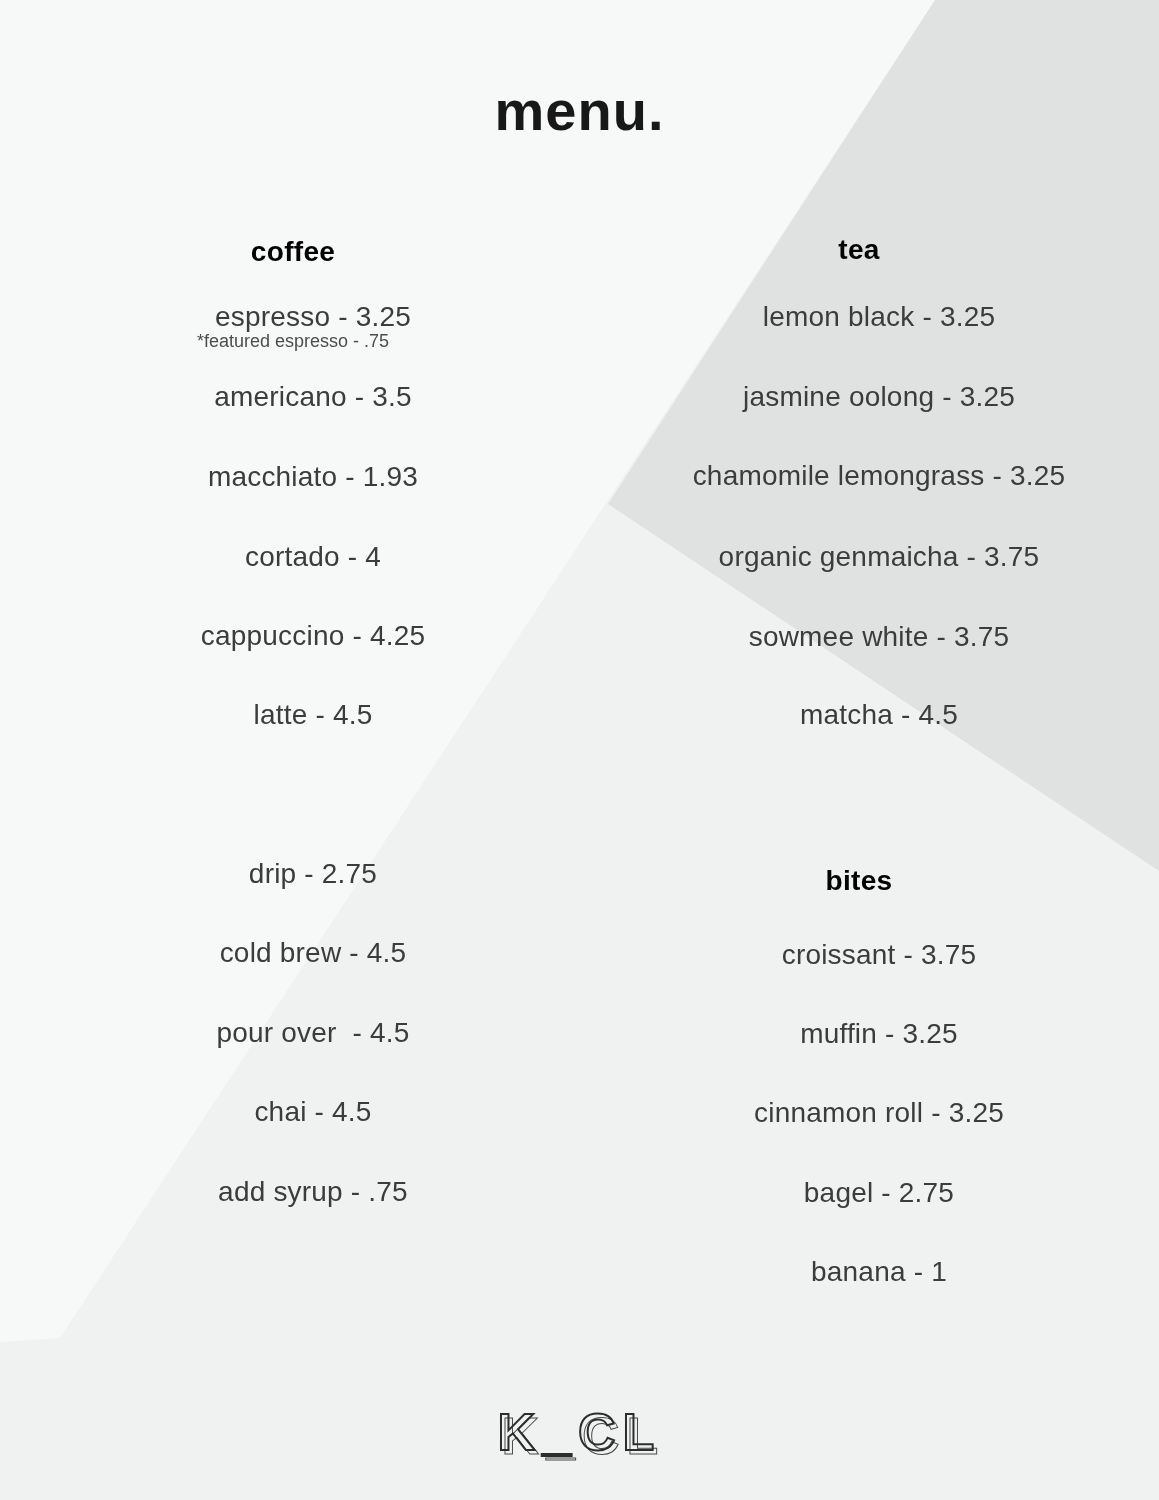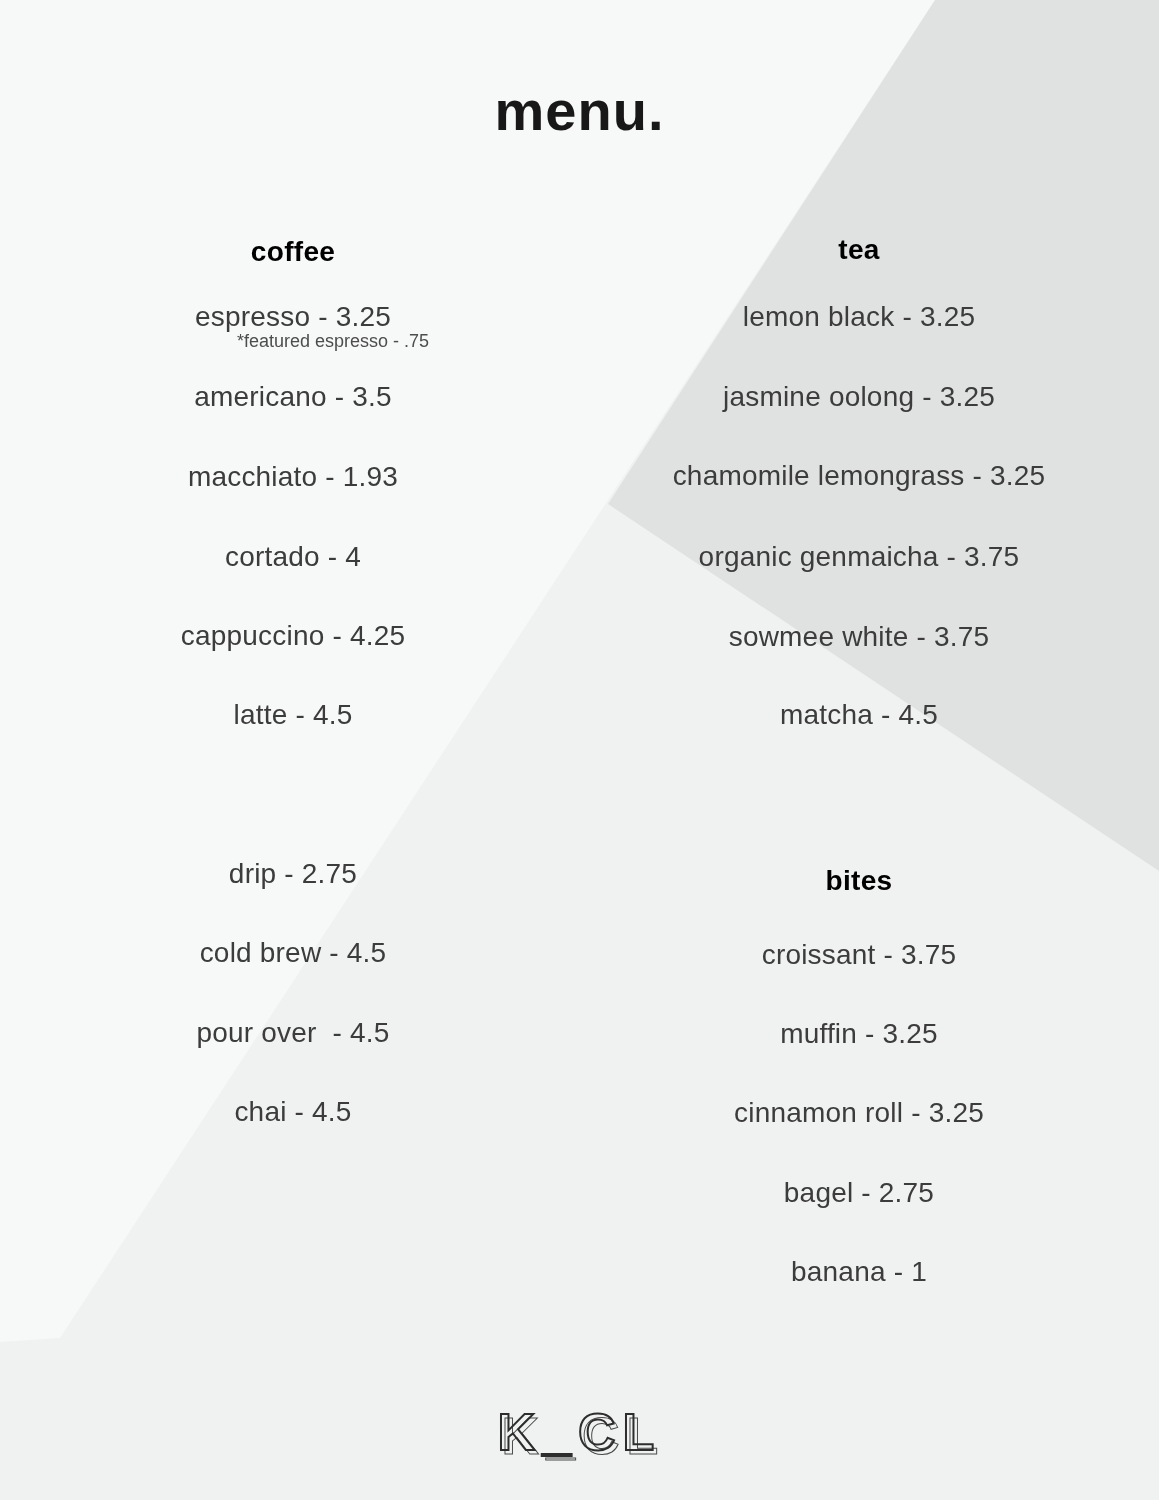--- a/index.html
+++ b/index.html
@@ -31,34 +31,34 @@
   .col { position: absolute; top: 0; height: 1500px; }
   .col-left  { left: 0;     width: 586px; }
   .col-right { left: 559px; width: 600px; }
   .row {
     position: absolute; left: 0; width: 100%;
     text-align: center;
     font-size: 28px; line-height: 32px;
     color: #3c3c3c;
     letter-spacing: 0.2px;
     white-space: pre-wrap;
+    padding-left: 20px;
   }
   .section-header {
     position: absolute; left: 0; width: 100%;
     text-align: center;
     font-size: 28px; line-height: 32px;
     font-weight: 700; color: #000000;
     letter-spacing: 0.3px;
   }
   .item-note {
     position: absolute; left: 0; width: 100%;
     text-align: center;
     font-size: 18px; line-height: 22px;
     color: #4d4d4d;
-    padding-left: 40px;
   }
   
   .logo-wrap {
     position: absolute; top: 1392px; left: 0; width: 100%;
     text-align: center;
   }
   .logo {
     position: relative; display: inline-block;
     font-size: 52px; font-weight: 700; letter-spacing: 7px;
     line-height: 80px;
@@ -88,20 +88,21 @@
   <div class="item-note" style="top:330px">*featured espresso - .75</div>
   <div class="row" style="top:381px">americano - 3.5</div>
   <div class="row" style="top:461px">macchiato - 1.93</div>
   <div class="row" style="top:541px">cortado - 4</div>
   <div class="row" style="top:620px">cappuccino - 4.25</div>
   <div class="row" style="top:699px">latte - 4.5</div>
   <div class="row" style="top:858px">drip - 2.75</div>
   <div class="row" style="top:937px">cold brew - 4.5</div>
   <div class="row" style="top:1017px">pour over  - 4.5</div>
   <div class="row" style="top:1096px">chai - 4.5</div>
+  <div class="row" style="top:1176px">add syrup - .75</div>
 </div>
 
 <div class="col col-right">
   <div class="section-header" style="top:234px">tea</div>
   <div class="row" style="top:301px">lemon black - 3.25</div>
   <div class="row" style="top:381px">jasmine oolong - 3.25</div>
   <div class="row" style="top:460px">chamomile lemongrass - 3.25</div>
   <div class="row" style="top:541px">organic genmaicha - 3.75</div>
   <div class="row" style="top:621px">sowmee white - 3.75</div>
   <div class="row" style="top:699px">matcha - 4.5</div>

